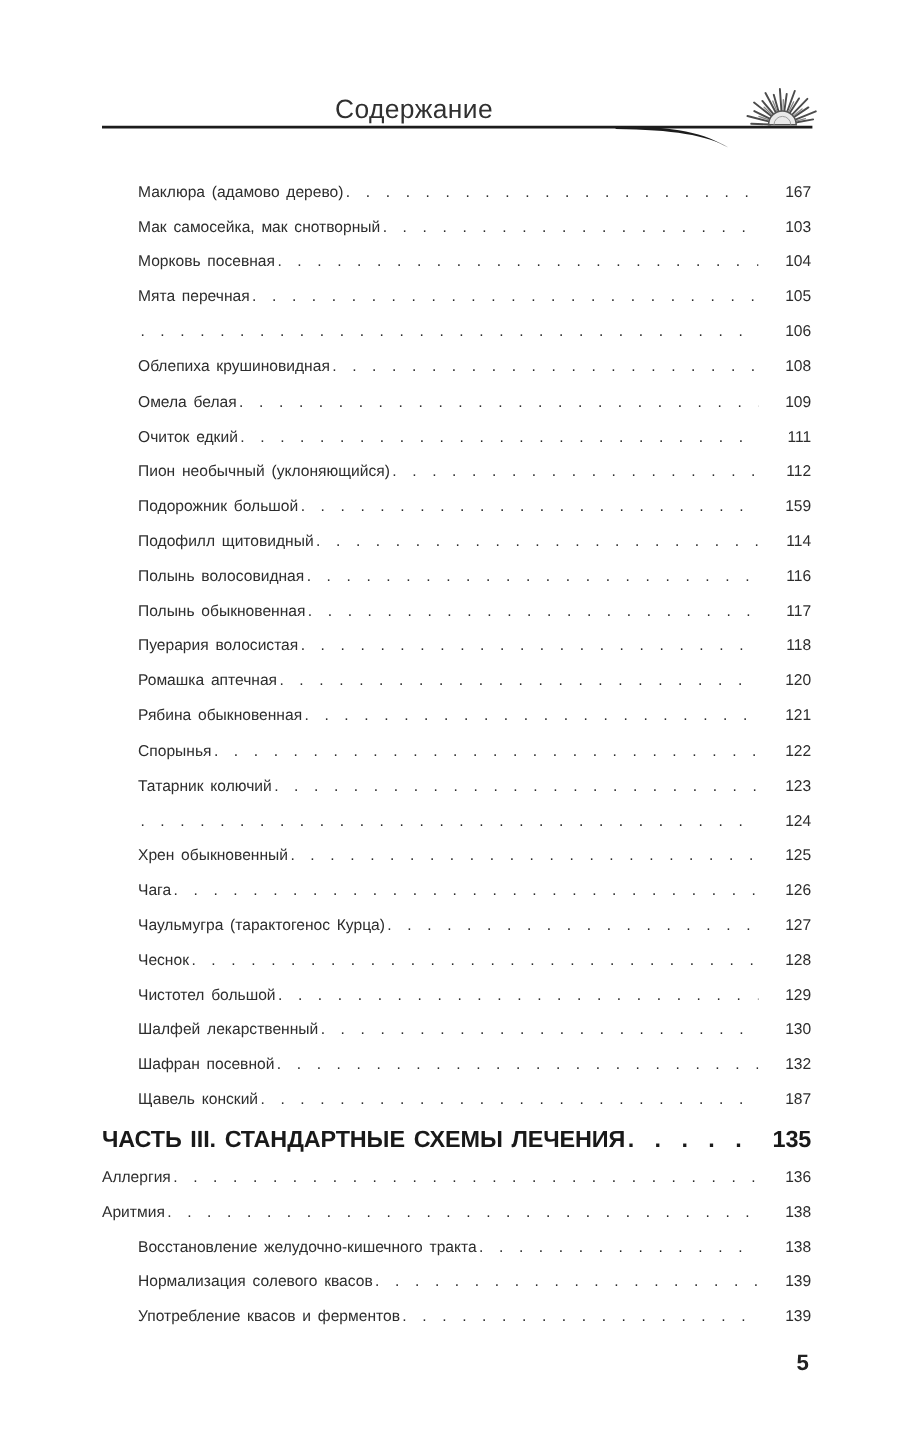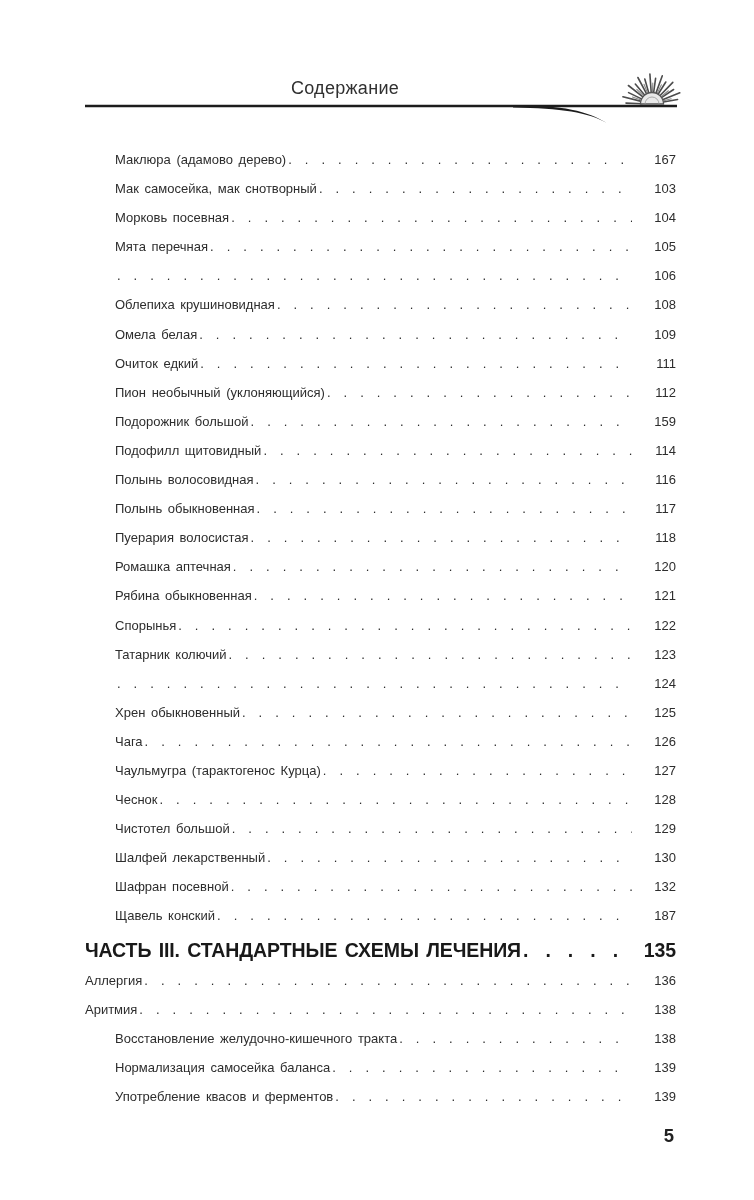--- a/index.html
+++ b/index.html
@@ -15,21 +15,21 @@
   }
   .page {
     position: absolute; inset: 0;
     background: #fff;
   }
   
   .header-title {
     position: absolute;
     left: 85px; top: 78px; width: 520px;
     text-align: center;
-    font-size: 18px;
+    font-size: 22px;
     letter-spacing: 0.3px;
     color: #303030;
   }
   .rule-svg {
     position: absolute;
     left: 83px; top: 56px;
     pointer-events: none;
   }
   
   .toc {
@@ -255,21 +255,21 @@
     <span class="label">Аритмия</span>
     <span class="leader">............................................................</span>
     <span class="pg">138</span>
   </div>
       <div class="row indent">
     <span class="label">Восстановление желудочно-кишечного тракта</span>
     <span class="leader">............................................................</span>
     <span class="pg">138</span>
   </div>
       <div class="row indent">
-    <span class="label">Нормализация самосейка баланса</span>
+    <span class="label">Нормализация солевого квасов</span>
     <span class="leader">............................................................</span>
     <span class="pg">139</span>
   </div>
       <div class="row indent">
     <span class="label">Употребление квасов и ферментов</span>
     <span class="leader">............................................................</span>
     <span class="pg">139</span>
   </div>
     </div>
 

